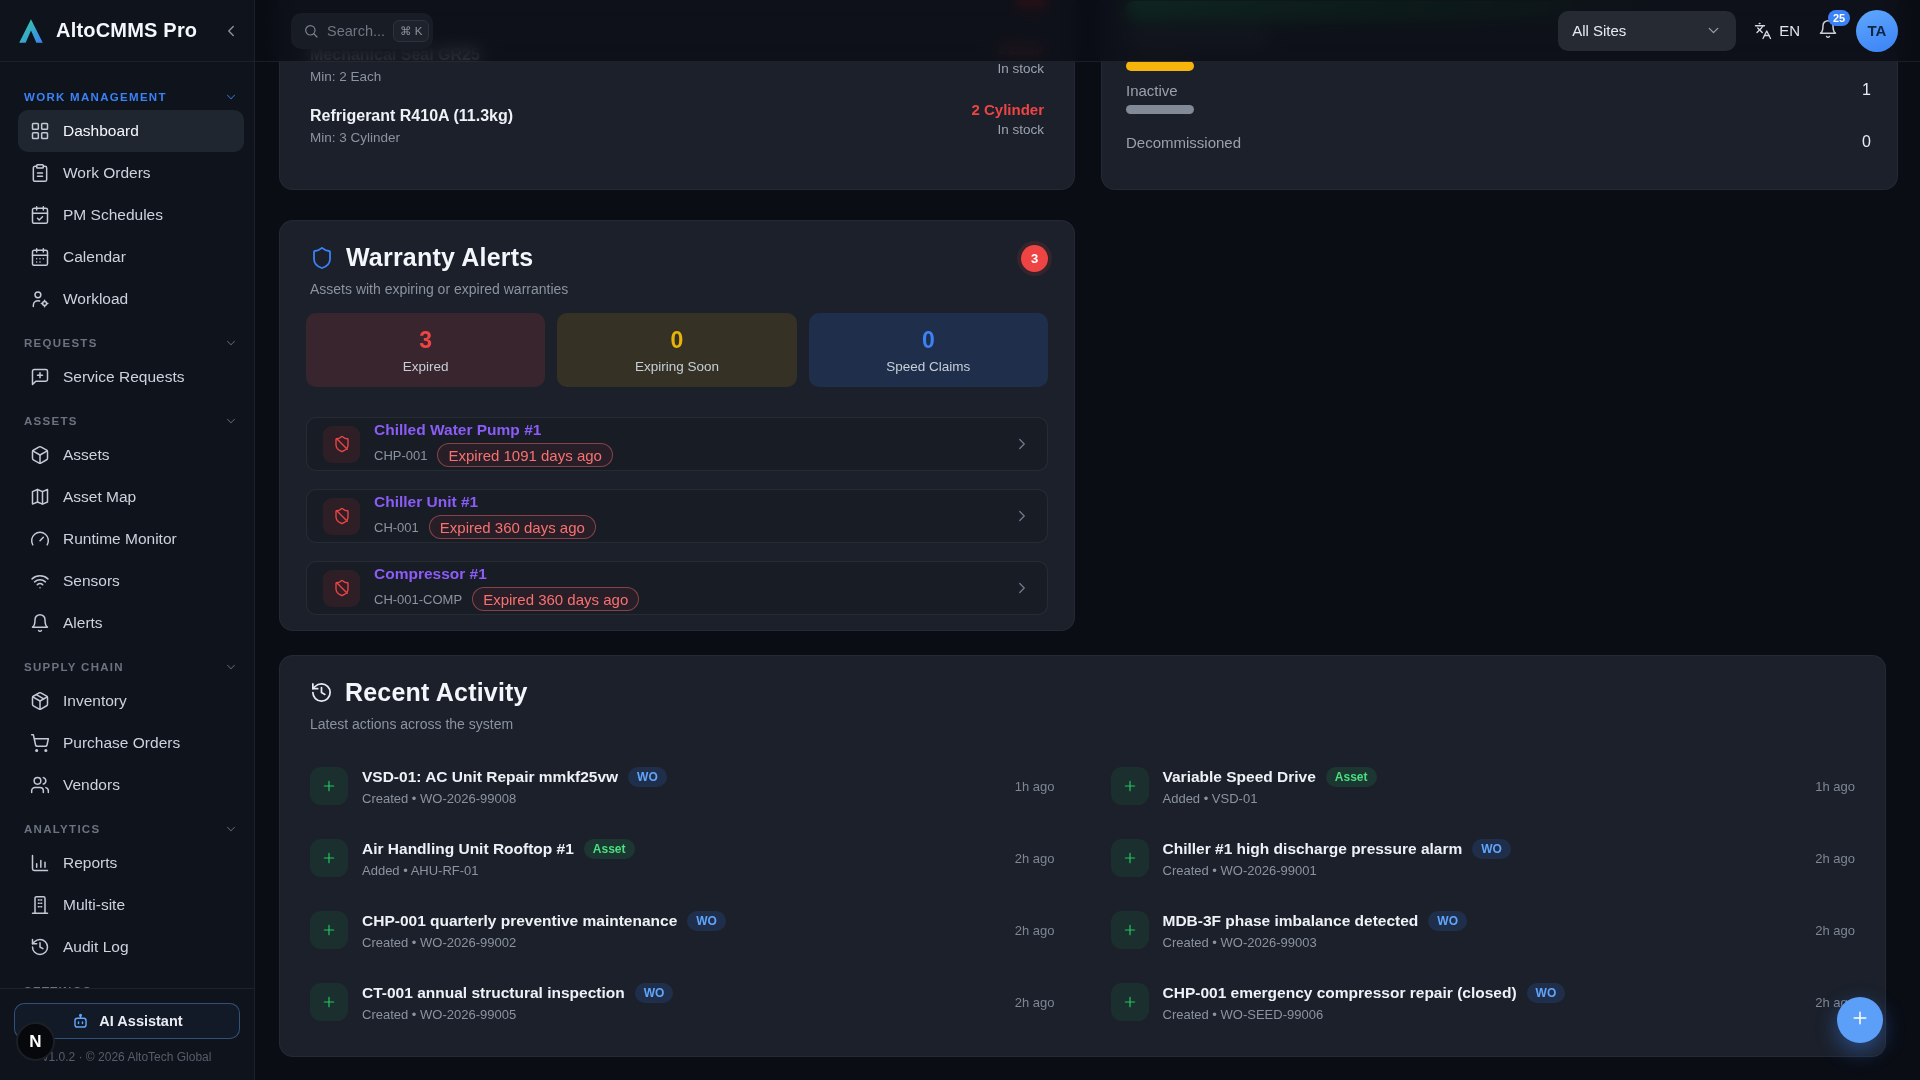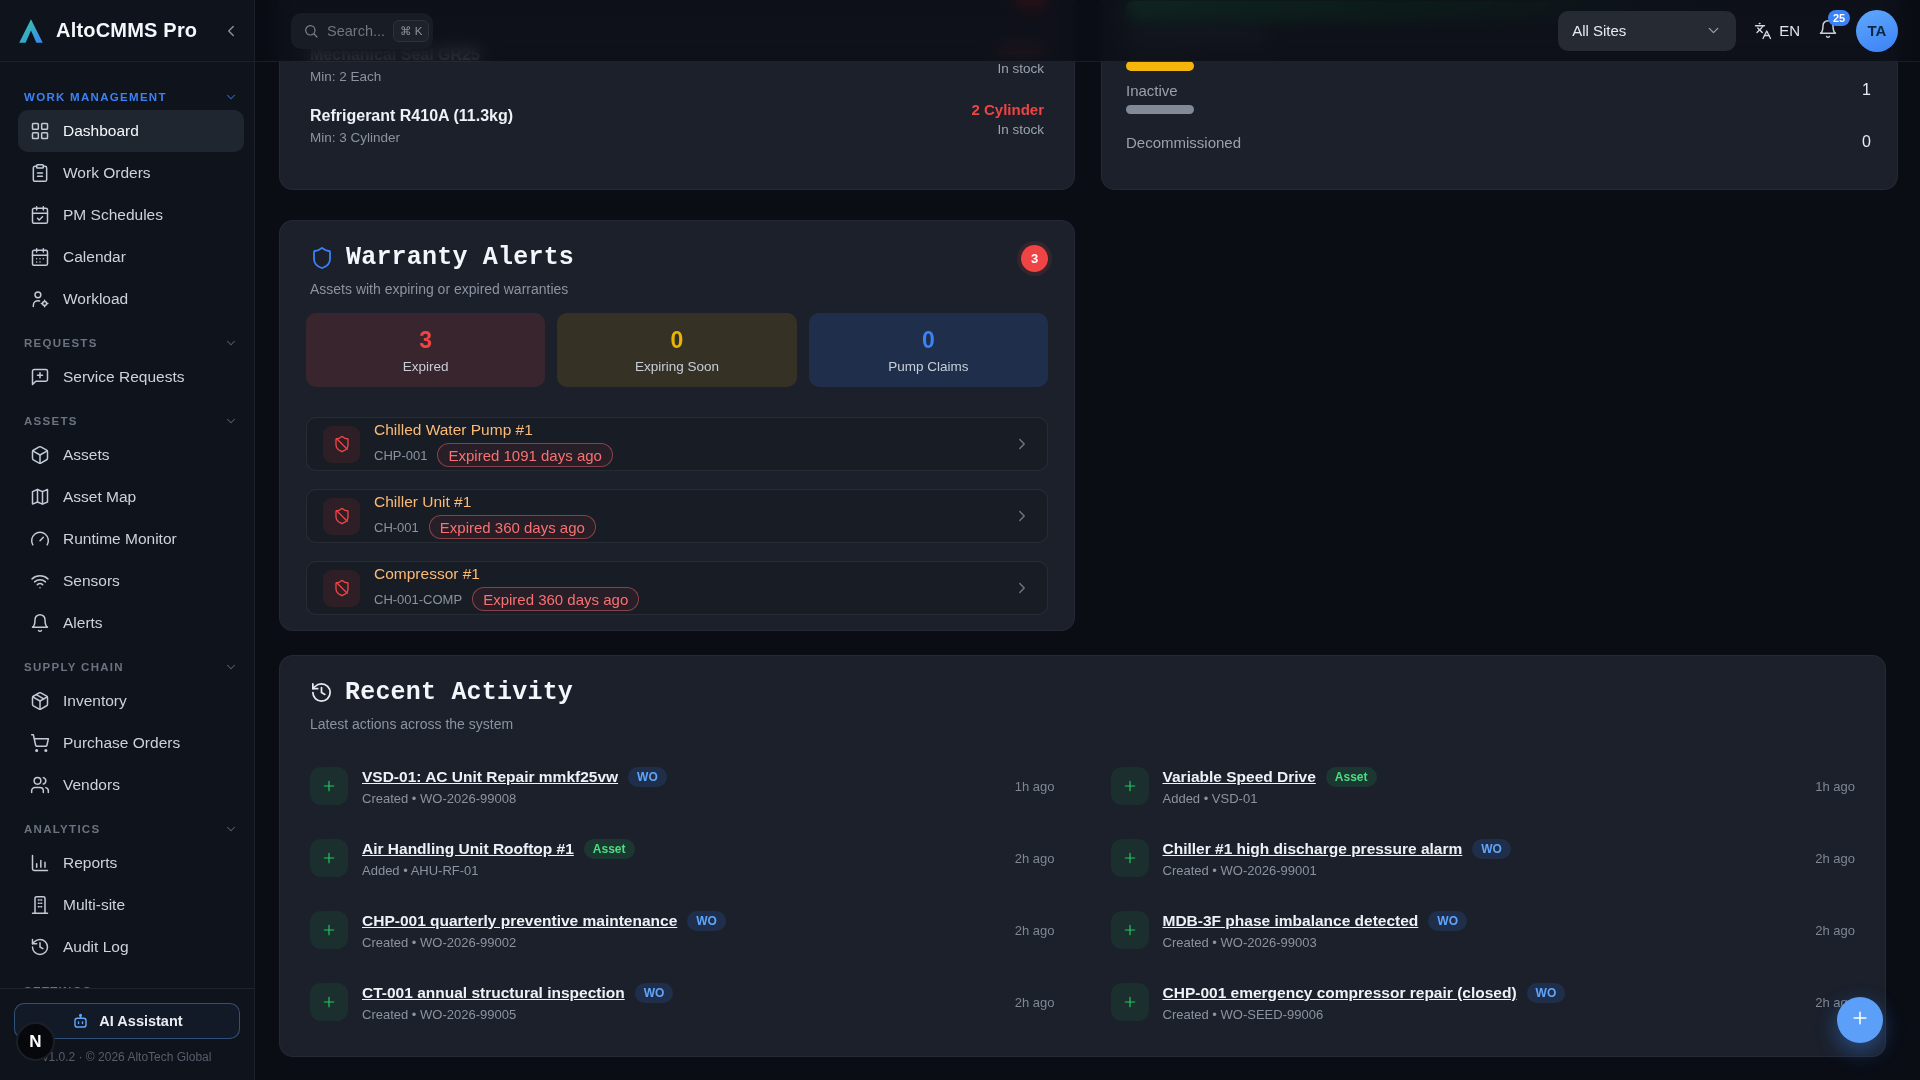--- a/index.html
+++ b/index.html
@@ -131,21 +131,21 @@
     background:#f6b50b;
   }
   .st-row { position:absolute; left:24px; right:26px; display:flex; justify-content:space-between; align-items:center; }
   .st-label { font-size:15px; color:#9aa1ad; }
   .st-value { font-size:16px; color:#e7ebf1; }
   .bar-gray {
     position:absolute; left:24px; top:234px; width:68px; height:9px; border-radius:999px;
     background:#828a97;
   }
   
-  .card-head { position:absolute; left:30px; top:22px; display:flex; align-items:center; gap:12px;font-family:Liberation Mono, monospace; }
+  .card-head { position:absolute; left:30px; top:22px; display:flex; align-items:center; gap:12px; }
   .card-head .hicon { display:flex; }
   .card-title { font-size:25px; font-weight:bold; color:#f3f6fa; letter-spacing:.2px; }
   .card-sub { position:absolute; left:30px; top:60px; font-size:14px; color:#8b93a1; }
   .count-badge {
     position:absolute; right:26px; top:24px; width:27px; height:27px; border-radius:50%;
     background:#ef4444; color:#fff; font-size:13px; font-weight:bold;
     display:flex; align-items:center; justify-content:center;
     box-shadow:0 0 0 4px rgba(239,68,68,.12);
   }
   .w-stats { position:absolute; left:26px; right:26px; top:92px; height:74px; display:flex; gap:12px; }
@@ -164,42 +164,42 @@
   .w-list { position:absolute; left:26px; right:26px; top:196px; display:flex; flex-direction:column; gap:18px; }
   .w-item {
     height:54px; border:1px solid rgba(255,255,255,.07); background:#171c25;
     border-radius:10px; display:flex; align-items:center; gap:14px; padding:0 16px;
     cursor:pointer;
   }
   .w-item-icon {
     width:37px; height:37px; border-radius:9px; background:rgba(239,68,68,.11);
     display:flex; align-items:center; justify-content:center; color:#ef4444; flex:0 0 auto;
   }
-  .w-item-name { font-size:15.5px; font-weight:normal; color:#fdba74; }
+  .w-item-name { font-size:15.5px; font-weight:bold; color:#8b5cf6; }
   .w-item-meta { display:flex; align-items:center; gap:10px; margin-top:4px; }
   .w-item-code { font-size:13px; color:#8b93a1; }
   .w-pill {
     font-size:15px; color:#f87171; border:1px solid rgba(248,113,113,.45);
     background:rgba(239,68,68,.08); border-radius:999px; padding:2.5px 10px;
   }
   .w-item .chev { margin-left:auto; display:flex; color:#707886; }
   
   .a-grid {
     position:absolute; left:30px; right:30px; top:108px;
     display:grid; grid-template-columns:1fr 1fr; column-gap:56px; row-gap:28px;
     grid-auto-flow:column; grid-template-rows:repeat(4, 44px);
   }
   .a-row { display:flex; align-items:center; gap:14px; }
   .a-plus {
     width:38px; height:38px; border-radius:11px; background:rgba(34,197,94,.09);
     display:flex; align-items:center; justify-content:center; color:#22c55e; flex:0 0 auto;
   }
   .a-main { min-width:0; }
   .a-title-row { display:flex; align-items:center; gap:10px; }
-  .a-title { font-size:15.5px; font-weight:bold; color:#eef1f6; white-space:nowrap;text-decoration:underline; }
+  .a-title { font-size:15.5px; font-weight:bold; color:#eef1f6; white-space:nowrap; }
   .badge { font-size:12px; font-weight:bold; border-radius:999px; padding:3px 9px; }
   .badge.wo { background:rgba(59,130,246,.16); color:#60a5fa; }
   .badge.asset { background:rgba(34,197,94,.14); color:#4ade80; }
   .a-sub { font-size:13px; color:#8b93a1; margin-top:4px; }
   .a-time { margin-left:auto; font-size:13px; color:#7e8694; white-space:nowrap; }
   
   .fab {
     position:absolute; left:1582px; top:997px; width:46px; height:46px; border-radius:50%;
     background:#5b9ff8; color:#fff; display:flex; align-items:center; justify-content:center;
     box-shadow:0 8px 22px rgba(59,130,246,.45); cursor:pointer; z-index:25;
@@ -521,21 +521,21 @@
         <div class="w-tile red">
           <div class="w-num">3</div>
           <div class="w-label">Expired</div>
         </div>
         <div class="w-tile yellow">
           <div class="w-num">0</div>
           <div class="w-label">Expiring Soon</div>
         </div>
         <div class="w-tile blue">
           <div class="w-num">0</div>
-          <div class="w-label">Pump Claims</div>
+          <div class="w-label">Speed Claims</div>
         </div>
       </div>
     <div class="w-list" id="w-list">
         <div class="w-item">
           <div class="w-item-icon">
             <svg width="18" height="18" viewBox="0 0 24 24" fill="none" stroke="currentColor" stroke-width="1.8" stroke-linecap="round" stroke-linejoin="round">
               <path d="M20 13c0 5-3.5 7.5-7.7 9a1 1 0 0 1-.6 0C7.5 20.5 4 18 4 13V6a1 1 0 0 1 1-1c2 0 4.5-1.2 6.2-2.7a1.2 1.2 0 0 1 1.6 0C14.5 3.8 17 5 19 5a1 1 0 0 1 1 1z"></path>
               <path d="m5 5 14 14"></path>
             </svg>
           </div>

